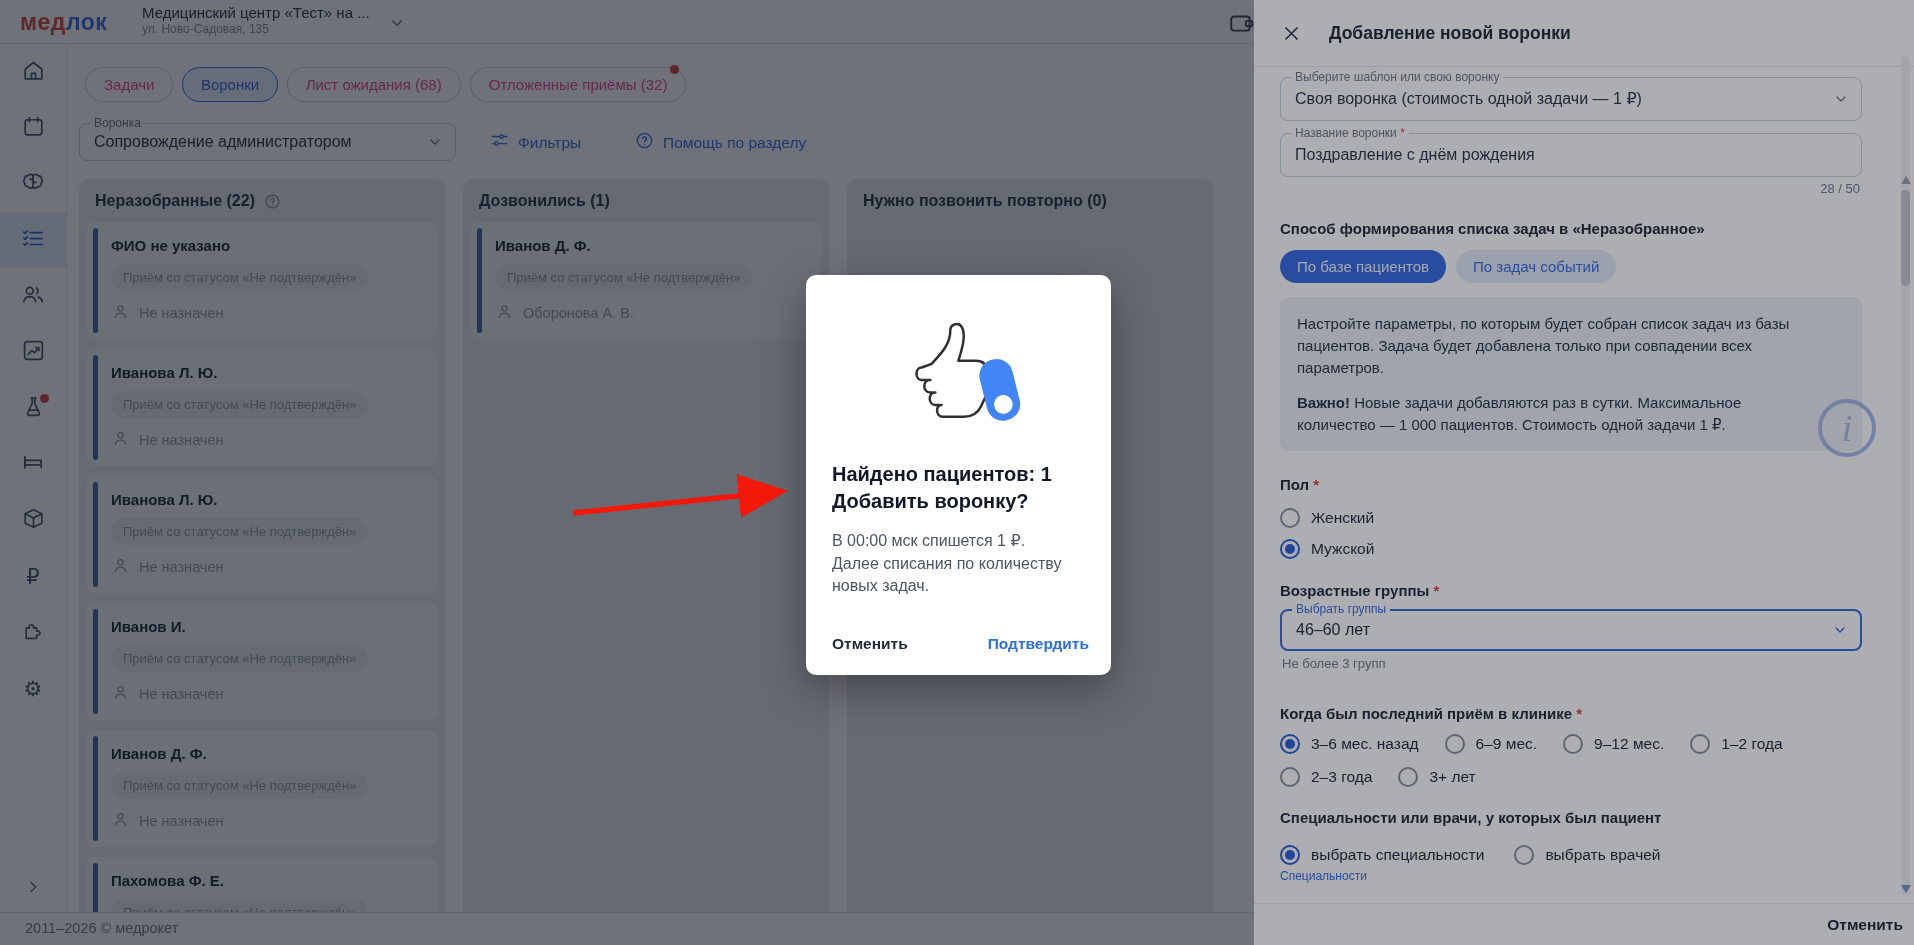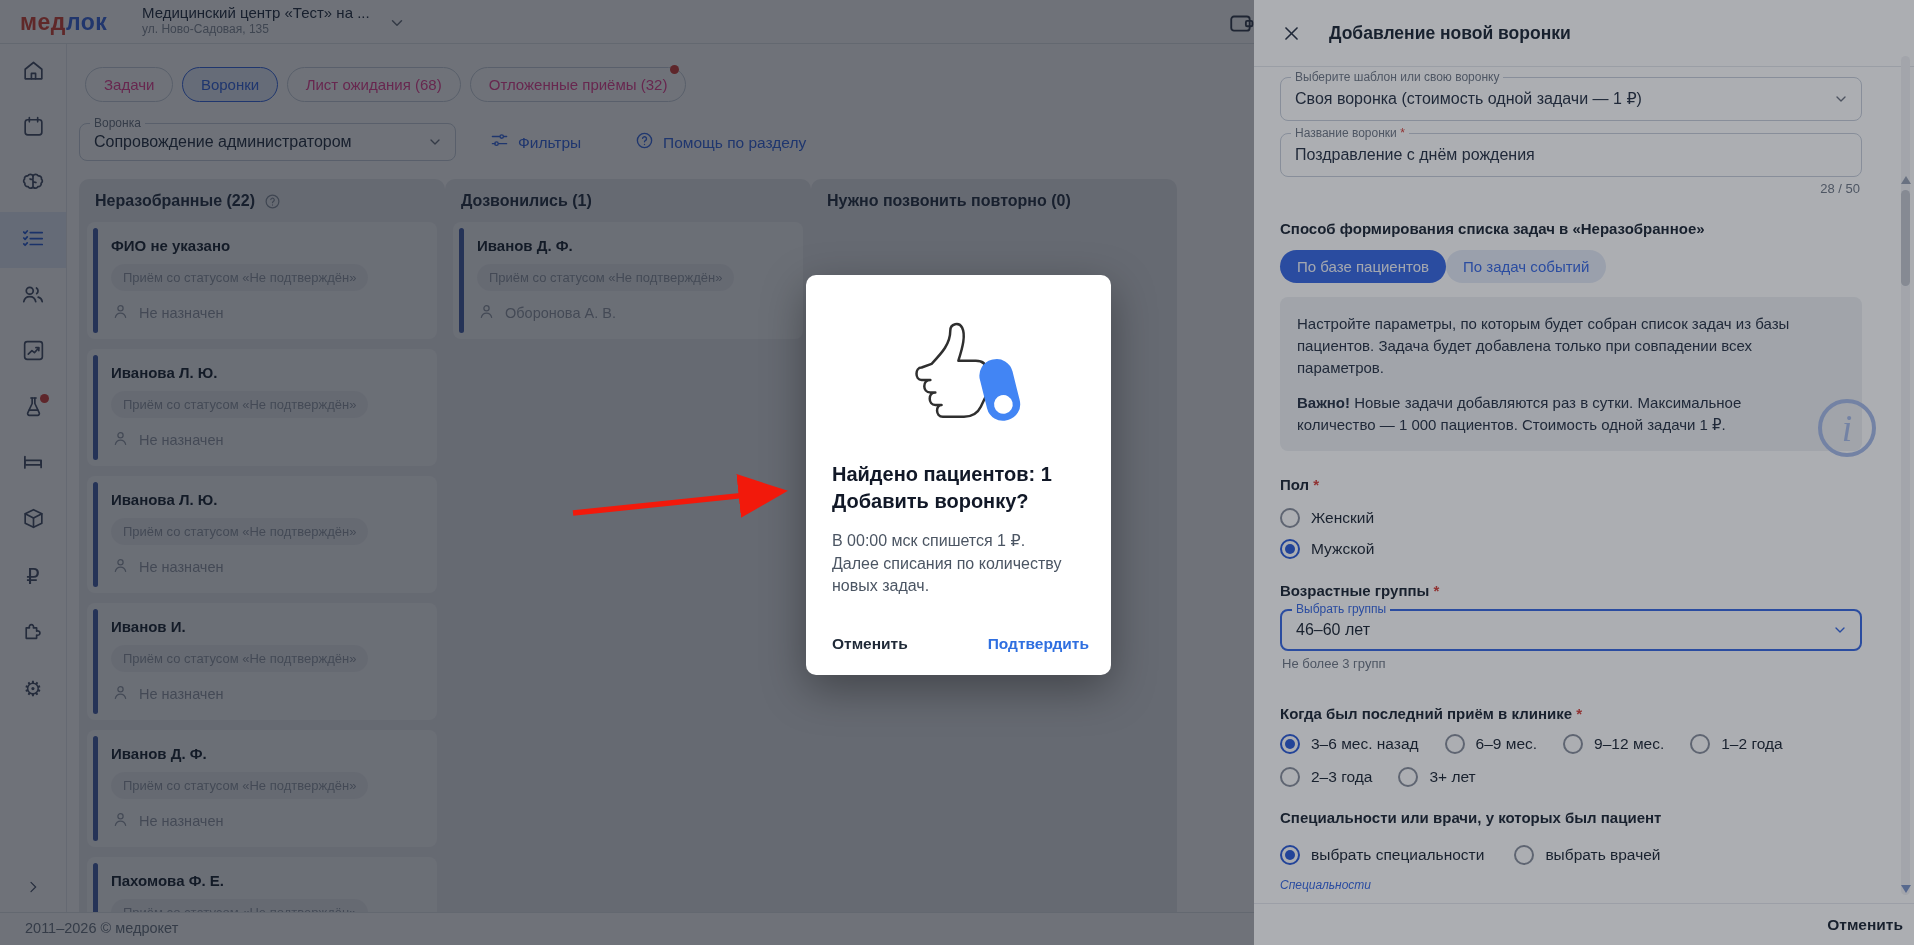--- a/index.html
+++ b/index.html
@@ -41,21 +41,21 @@
   .req { color:#d6453f; }
 
   .funnel-select { position:absolute; left:12px; top:79px; width:377px; height:38px; }
   .funnel-select .field-value { line-height:36px; }
 
   .link-btn { position:absolute; display:flex; align-items:center; gap:9px; color:#3b6be4; font-size:15.5px; font-weight:500; cursor:pointer; }
   .filters-link { left:423px; top:87px; }
   .help-link { left:568px; top:87px; }
   .link-btn svg { stroke:#3b6be4; fill:none; stroke-width:1.7; stroke-linecap:round; }
 
-  .board { position:absolute; left:12px; top:135px; bottom:0; display:flex; }
+  .board { position:absolute; left:12px; top:135px; bottom:0; display:flex; gap:18px; }
   .column { width:366px; flex:none; background:#e8eaee; border-radius:10px 10px 0 0; overflow:hidden; }
   .col-header { padding:13px 16px 12px; font-weight:bold; font-size:16px; color:#2b3648; display:flex; align-items:center; gap:9px; }
   .col-help { color:#8a919e; display:flex; }
   .card { position:relative; margin:0 8px 10px; background:#f6f7f9; border-radius:8px; padding:15px 14px 15px 24px; }
   .card-bar { position:absolute; left:6px; top:6px; bottom:6px; width:5px; border-radius:4px; background:#4a64ad; }
   .card-title { font-size:15px; font-weight:bold; color:#1f2937; margin-bottom:10px; }
   .card-pill { display:inline-block; background:#e9ebef; border-radius:14px; padding:6px 12px; font-size:13px; color:#959ca8; white-space:nowrap; }
   .card-assignee { display:flex; align-items:center; gap:9px; margin-top:11px; font-size:14.5px; color:#959ca8; }
   .card-assignee svg { stroke:#959ca8; fill:none; stroke-width:1.6; stroke-linecap:round; }
 
@@ -73,21 +73,21 @@
   .drawer-title { font-size:17.5px; font-weight:bold; color:#1f2937; }
   .drawer-body { position:absolute; top:52px; left:0; right:0; bottom:42px; padding:25px 52px 0 26px; overflow:hidden; }
 
   .d-field { height:44px; }
   .d-field .field-value { line-height:42px; }
   .d-field + .d-field { margin-top:12px; }
   .counter { text-align:right; font-size:13px; color:#717a88; margin:4px 2px 0 0; }
 
   .section-title { font-size:15px; font-weight:bold; color:#1f2937; }
   .method-title { margin-top:24px; }
-  .method-pills { display:flex; margin-top:13px; }
+  .method-pills { display:flex; gap:10px; margin-top:13px; }
   .mpill { border-radius:18px; padding:8px 17px; font-size:15px; cursor:pointer; }
   .mpill.on  { background:#3b6be4; color:#f2f5fb; }
   .mpill.off { background:#e4eaf6; color:#3b6be4; }
 
   .info-box { position:relative; margin-top:14px; background:#eef0f3; border-radius:8px; padding:16px 70px 16px 17px; font-size:15px; color:#2b3648; line-height:1.46; }
   .info-box p + p { margin-top:13px; }
   .big-info { position:absolute; right:-14px; bottom:-6px; width:58px; height:58px; border:4px solid #a9bdea; border-radius:50%; color:#a9bdea;
               font-family:"Liberation Serif","DejaVu Serif",serif; font-style:italic; font-size:38px; display:flex; align-items:center; justify-content:center; background:transparent; }
 
   .gender-title { margin-top:25px; }
@@ -104,21 +104,21 @@
   .age-select .field-label { color:#3b6be4; top:-9px; }
   .age-select .field-value { line-height:38px; color:#1f2937; }
   .age-select .field-chevron { color:#3b6be4; }
   .helper { font-size:13px; color:#717a88; margin:5px 0 0 2px; }
 
   .visit-title { margin-top:34px; }
   .visit-row1 { margin-top:12px; }
   .visit-row2 { margin-top:13px; }
   .spec-title { margin-top:22px; }
   .spec-row { margin-top:19px; gap:30px; }
-  .next-label { margin-top:13px; font-size:12px; color:#3b6be4;font-style:italic; }
+  .next-label { margin-top:4px; font-size:12px; color:#3b6be4; }
 
   .drawer-footer { position:absolute; left:0; right:0; bottom:0; height:42px; background:#fff; border-top:1px solid #e7e9ee; display:flex; align-items:center; justify-content:flex-end; gap:30px; padding-right:11px; z-index:2; }
   .btn-text { font-size:15.5px; font-weight:600; color:#1f2937; cursor:pointer; }
   .btn-primary { background:#3b6be4; color:#fff; border:none; border-radius:6px; padding:9px 19px; font-size:15px; font-weight:600; cursor:pointer; font-family:inherit; }
 
   .scroll-track { position:absolute; right:4px; top:56px; bottom:50px; width:9px; background:#f1f2f5; border-radius:5px; }
   .scroll-thumb { position:absolute; right:4px; top:190px; height:96px; width:9px; background:#c5c9d1; border-radius:5px; }
   .scroll-arrow { position:absolute; right:3px; width:0; height:0; border-left:5.5px solid transparent; border-right:5.5px solid transparent; }
   .scroll-up   { top:176px; border-bottom:8px solid #9aa3b5; }
   .scroll-down { bottom:52px; border-top:8px solid #7f96c9; }

